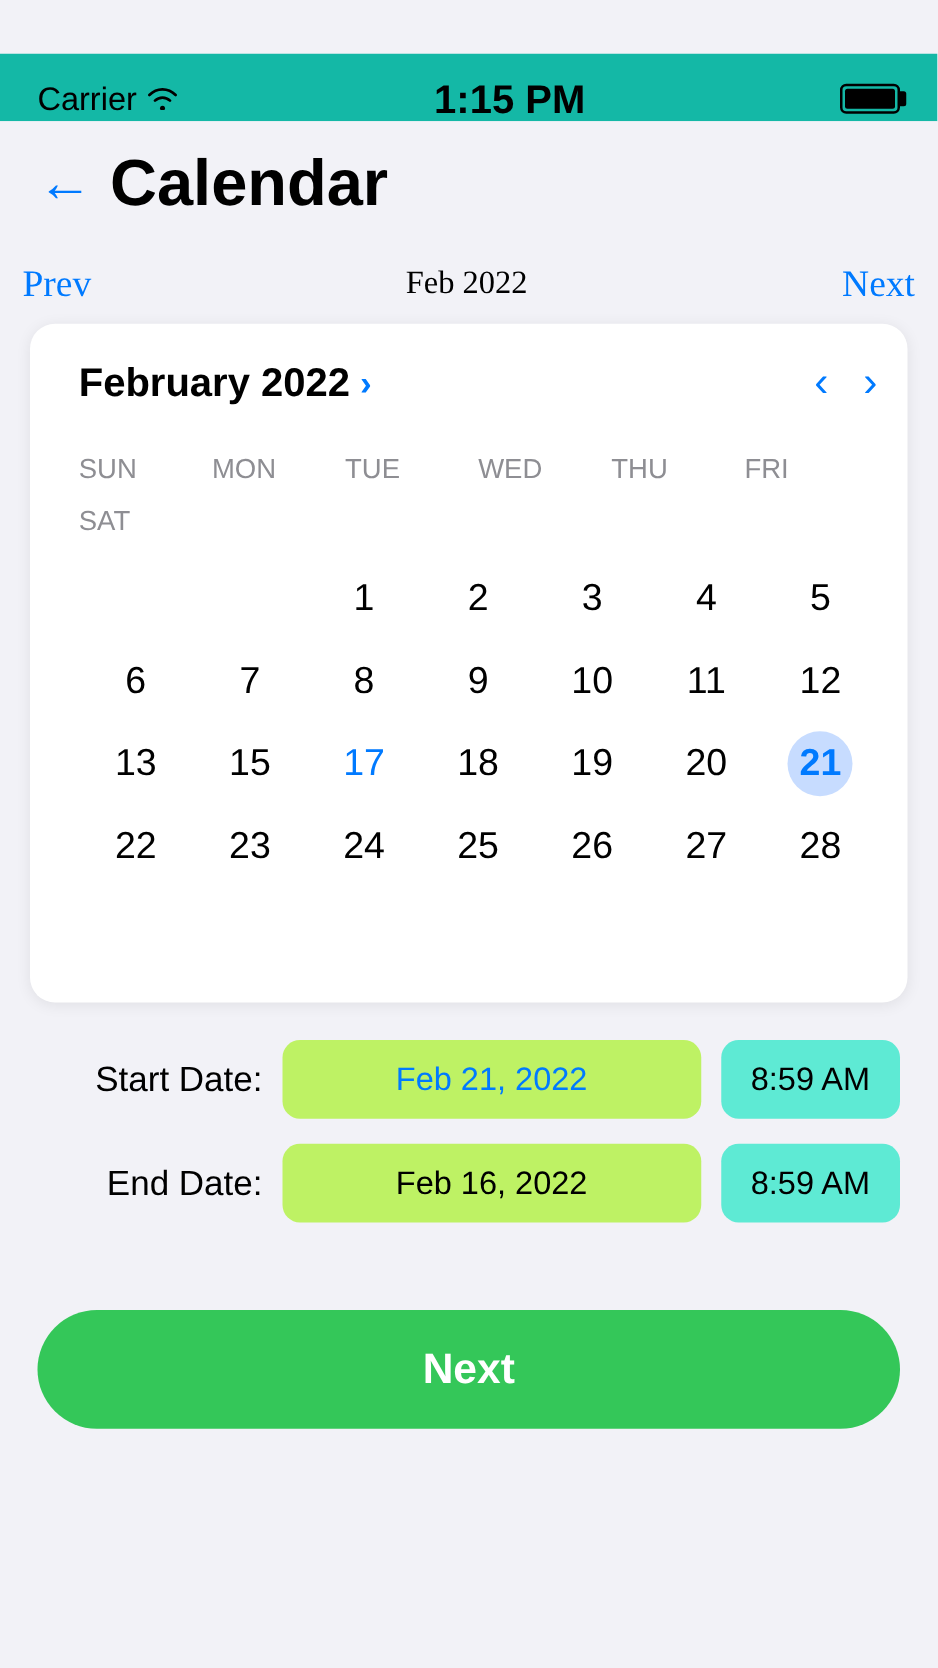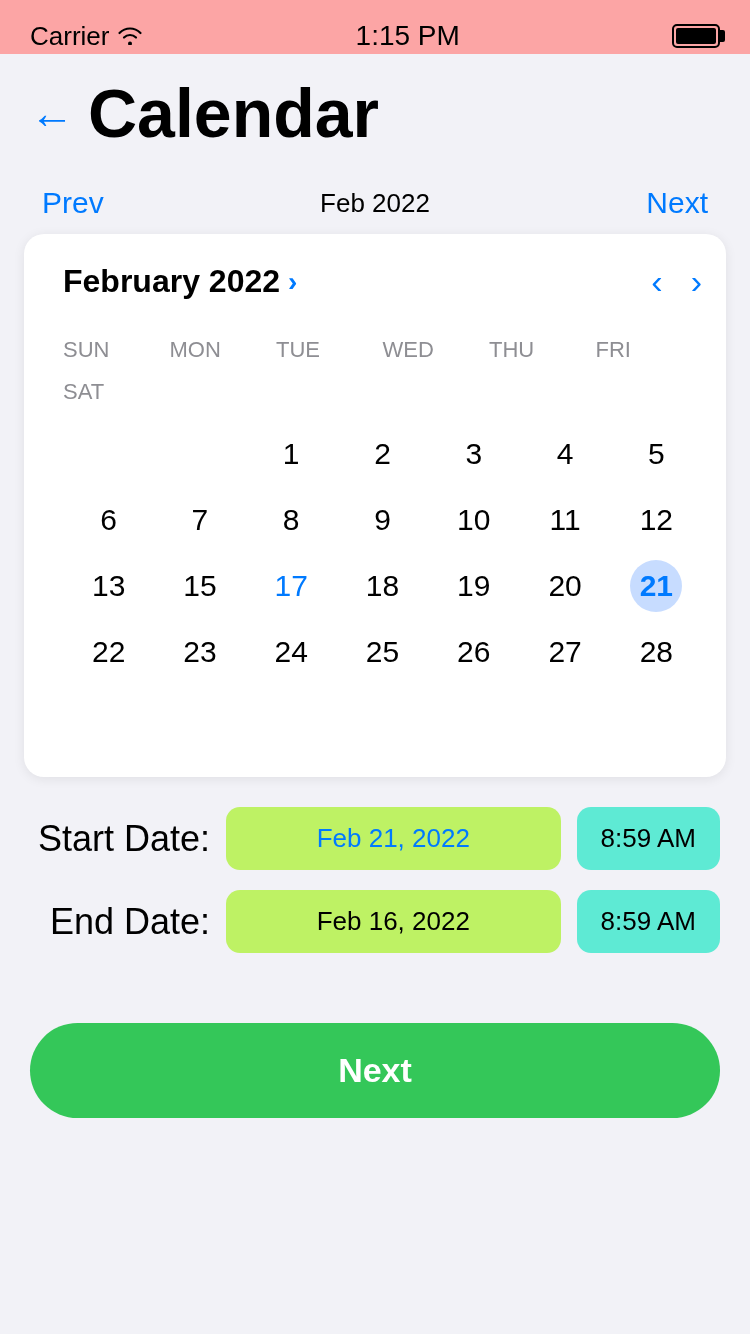--- a/index.html
+++ b/index.html
@@ -13,32 +13,33 @@
       overflow-x: hidden;
     }
 
     
     .status-bar {
       display: flex;
       justify-content: space-between;
       align-items: center;
       padding: 28px 30px 10px 30px;
       height: 54px;
-      background: #fca5a5;
+      background: #14b8a6;
+      margin-top: 43px;
     }
     .status-carrier {
       font-size: 26px;
       font-weight: 500;
       display: flex;
       align-items: center;
       gap: 8px;
     }
     .status-time {
-      font-size: 28px;
-      font-weight: 400;
+      font-size: 32px;
+      font-weight: 700;
     }
     .status-battery {
       width: 48px;
       height: 24px;
       border: 2px solid #000;
       border-radius: 5px;
       position: relative;
       display: flex;
       align-items: center;
       padding: 2px;
@@ -70,32 +71,32 @@
     }
     .back-arrow {
       color: #007aff;
       font-size: 44px;
       font-weight: 300;
       margin-right: 14px;
       line-height: 1;
       cursor: pointer;
     }
     .header-title {
-      font-size: 68px;
+      font-size: 52px;
       font-weight: 700;
       color: #000;
     }
 
     
     .calendar-nav {
       display: flex;
       justify-content: space-between;
-      align-items: center;
-      padding: 14px 42px;
+      padding: 14px 18px;
       background: #f2f2f7;
+      font-family: Liberation Serif, serif;
     }
     .cal-nav-btn {
       font-size: 30px;
       color: #007aff;
       cursor: pointer;
       font-weight: 400;
     }
     .cal-nav-month {
       font-size: 26px;
       font-weight: 500;
@@ -199,21 +200,21 @@
     .date-fields {
       padding: 30px 30px 10px 30px;
     }
     .date-row {
       display: flex;
       align-items: center;
       margin-bottom: 20px;
       gap: 16px;
     }
     .date-label {
-      font-size: 36px;
+      font-size: 28px;
       color: #000;
       width: 180px;
       text-align: right;
       flex-shrink: 0;
     }
     .date-pill {
       background: #bef264;
       border-radius: 14px;
       padding: 16px 24px;
       font-size: 26px;

